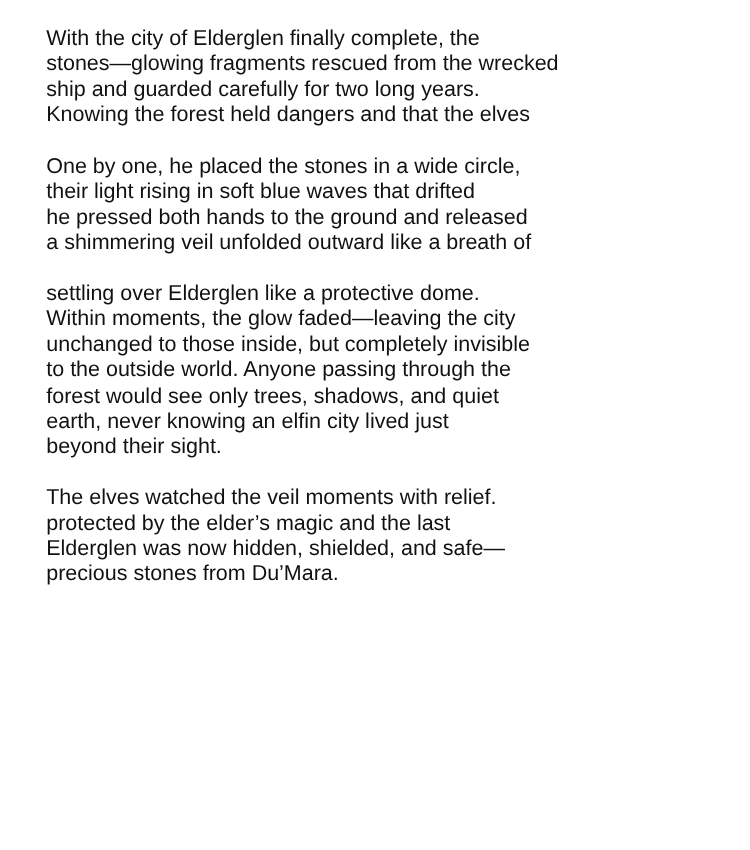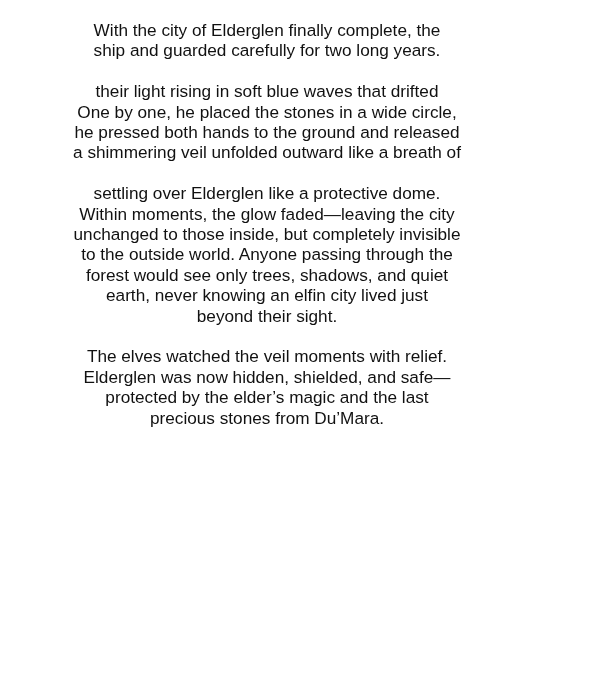--- a/index.html
+++ b/index.html
@@ -18,49 +18,50 @@
       left: 37px;
       top: 20px;
       width: 460px;
       font-family: "Liberation Sans", sans-serif;
       font-size: 17.2px;
       line-height: 20.4px;
       color: #111111;
     }
     .para {
       margin: 0 0 20.4px 0;
-      text-align: center;
     }
     .line {
       display: block;
       white-space: nowrap;
     }
   </style>
 </head>
 <body>
 
 <div class="doc">
   <p class="para">
     <span class="line">With the city of Elderglen finally complete, the</span>
+    <span class="line">stones—glowing fragments rescued from the wrecked</span>
     <span class="line">ship and guarded carefully for two long years.</span>
+    <span class="line">Knowing the forest held dangers and that the elves</span>
   </p>
   <p class="para">
+    <span class="line">One by one, he placed the stones in a wide circle,</span>
     <span class="line">their light rising in soft blue waves that drifted</span>
-    <span class="line">One by one, he placed the stones in a wide circle,</span>
     <span class="line">he pressed both hands to the ground and released</span>
     <span class="line">a shimmering veil unfolded outward like a breath of</span>
   </p>
   <p class="para">
     <span class="line">settling over Elderglen like a protective dome.</span>
     <span class="line">Within moments, the glow faded—leaving the city</span>
     <span class="line">unchanged to those inside, but completely invisible</span>
     <span class="line">to the outside world. Anyone passing through the</span>
     <span class="line">forest would see only trees, shadows, and quiet</span>
     <span class="line">earth, never knowing an elfin city lived just</span>
     <span class="line">beyond their sight.</span>
   </p>
   <p class="para">
     <span class="line">The elves watched the veil moments with relief.</span>
+    <span class="line">protected by the elder’s magic and the last</span>
     <span class="line">Elderglen was now hidden, shielded, and safe—</span>
-    <span class="line">protected by the elder’s magic and the last</span>
     <span class="line">precious stones from Du’Mara.</span>
   </p>
 </div>
 
 </body></html>

